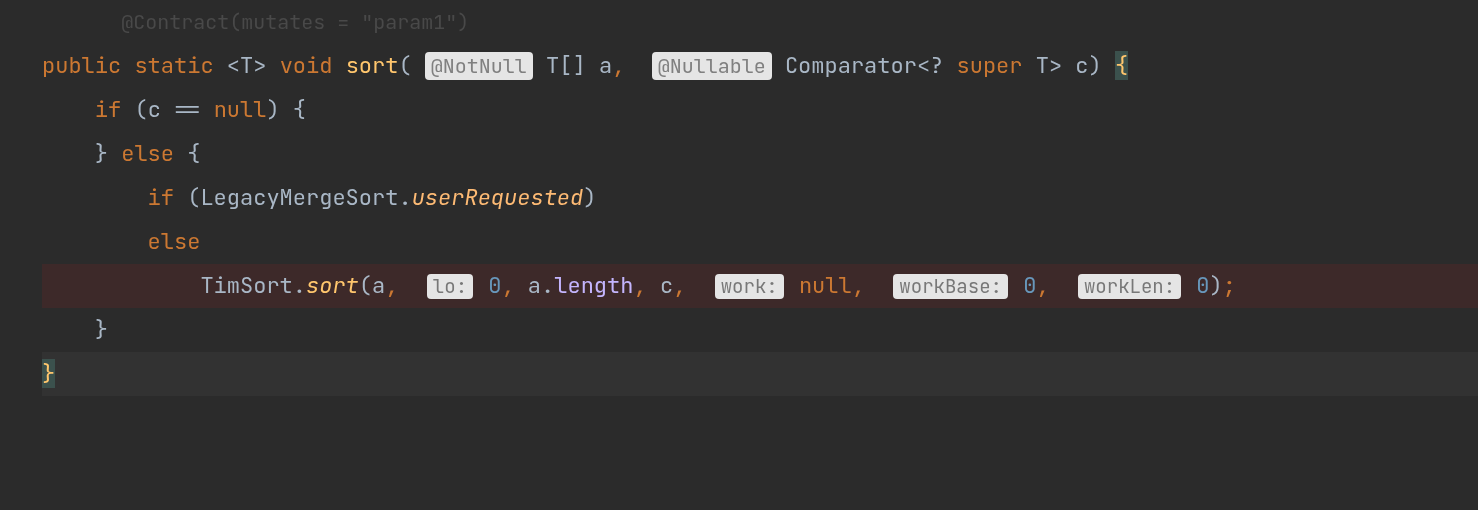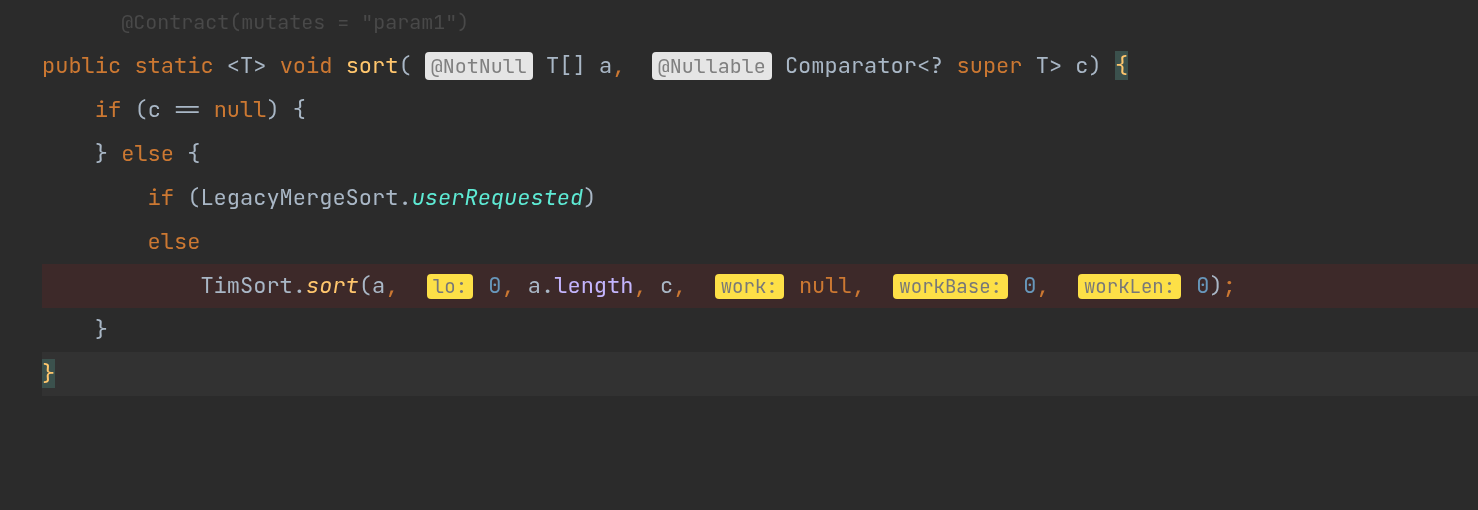--- a/index.html
+++ b/index.html
@@ -25,34 +25,34 @@
       white-space: pre;
       position: relative;
       height: 44px;
       display: flex;
       align-items: center;
     }
     .keyword { color: #cc7832; margin-top: 40px; }
     .type-param { color: #a9b7c6; }
     .method { color: #ffc66d; font-style: italic; }
     .method-def { color: #ffc66d; }
-    .static-field { color: #5eead4; font-style: italic; }
+    .static-field { color: #fdba74; font-style: italic; }
     .field { color: #c4b5fd; }
     .annotation { color: #808080; background: #e5e5e5; border-radius: 4px; padding: 1px 6px; font-size: 20px; }
     .paren { color: #a9b7c6; }
     .brace { color: #a9b7c6; }
     .brace-match { background: #3b514d; color: #ffc66d; }
     .comma { color: #cc7832; }
     .semi { color: #cc7832; }
     .dot { color: #a9b7c6; }
     .ident { color: #a9b7c6; }
     .classref { color: #a9b7c6; }
     .number { color: #6897bb; }
     .null-kw { color: #cc7832; text-align: right; }
-    .param-hint { color: #787878; background: #fde047; border-radius: 4px; padding: 0 6px; font-size: 19px; margin: 0 2px;}
+    .param-hint { color: #787878; background: #e5e5e5; border-radius: 4px; padding: 0 6px; font-size: 19px; margin: 0 2px;}
     .faded-line { opacity: 0.35; }
     .highlight-row { background: rgba(80, 40, 40, 0.5); width: 100%; position: absolute; left: 0; height: 44px; z-index: 0; }
     .line-content { position: relative; z-index: 1; }
     .closing-bg { background: #323232; width: 100%; position: absolute; left: 0; height: 44px; z-index: 0;}
   </style>
 </head>
 <body>
 
 <div class="editor">
 

